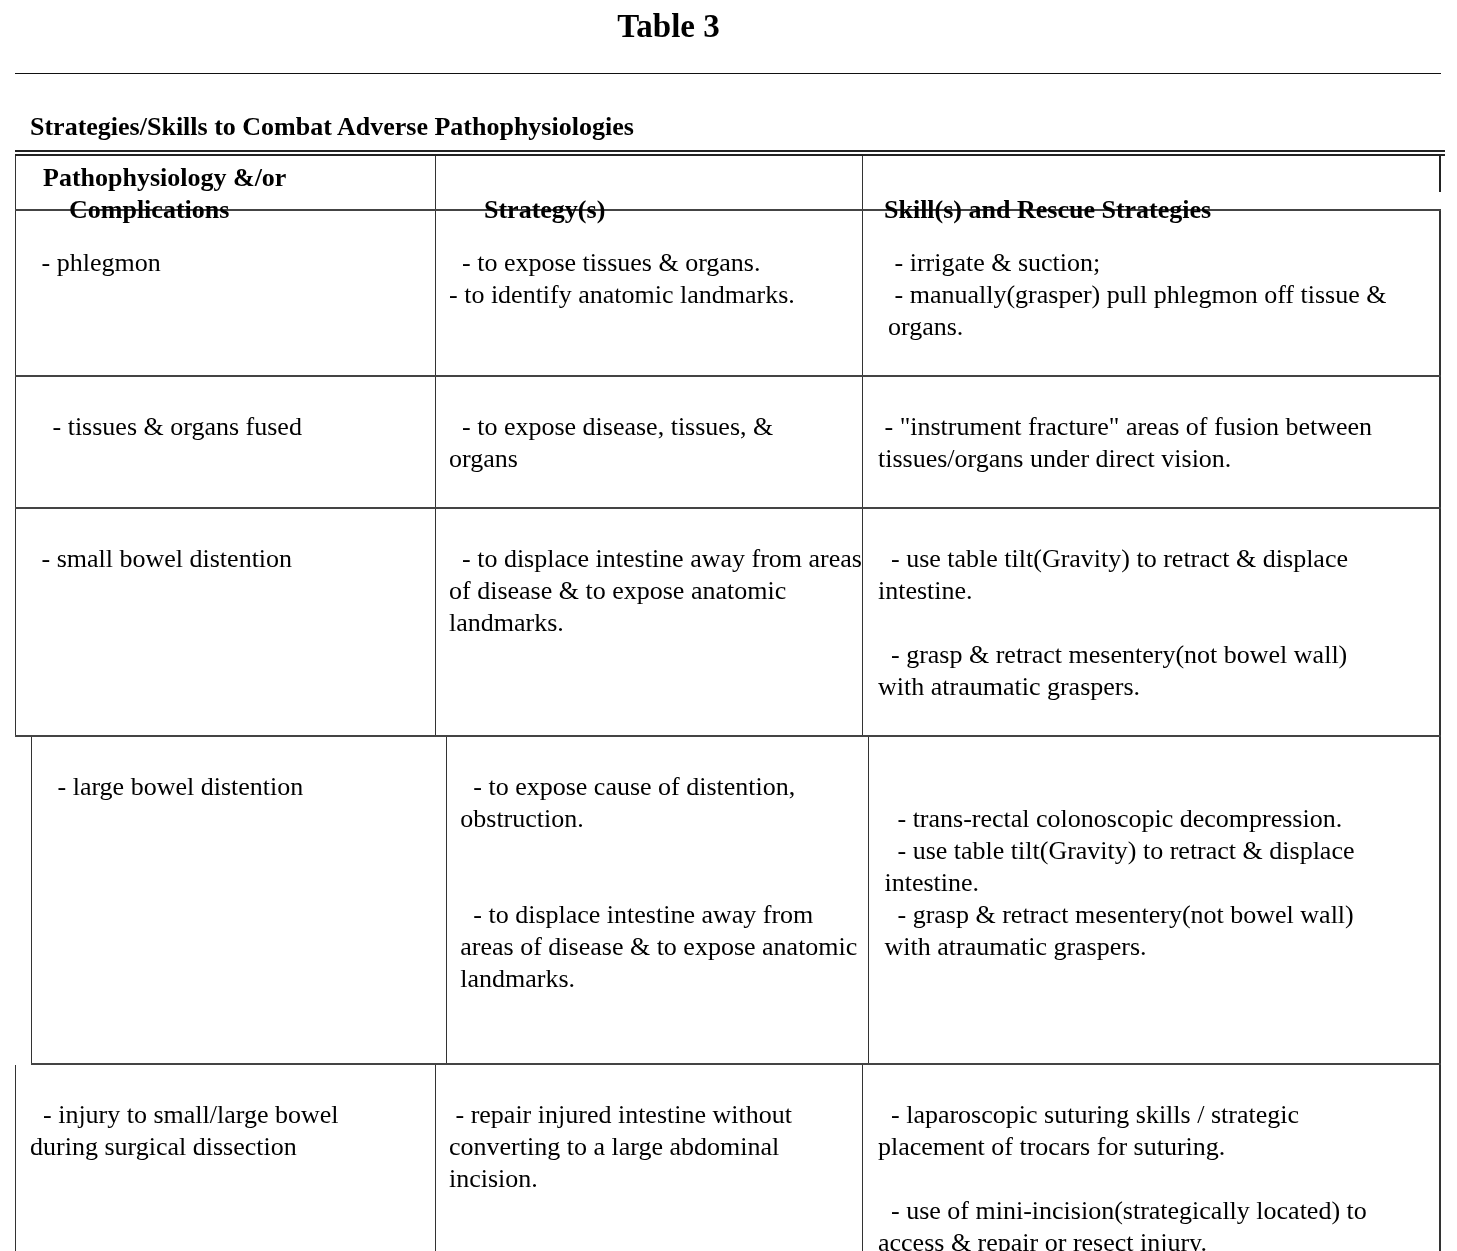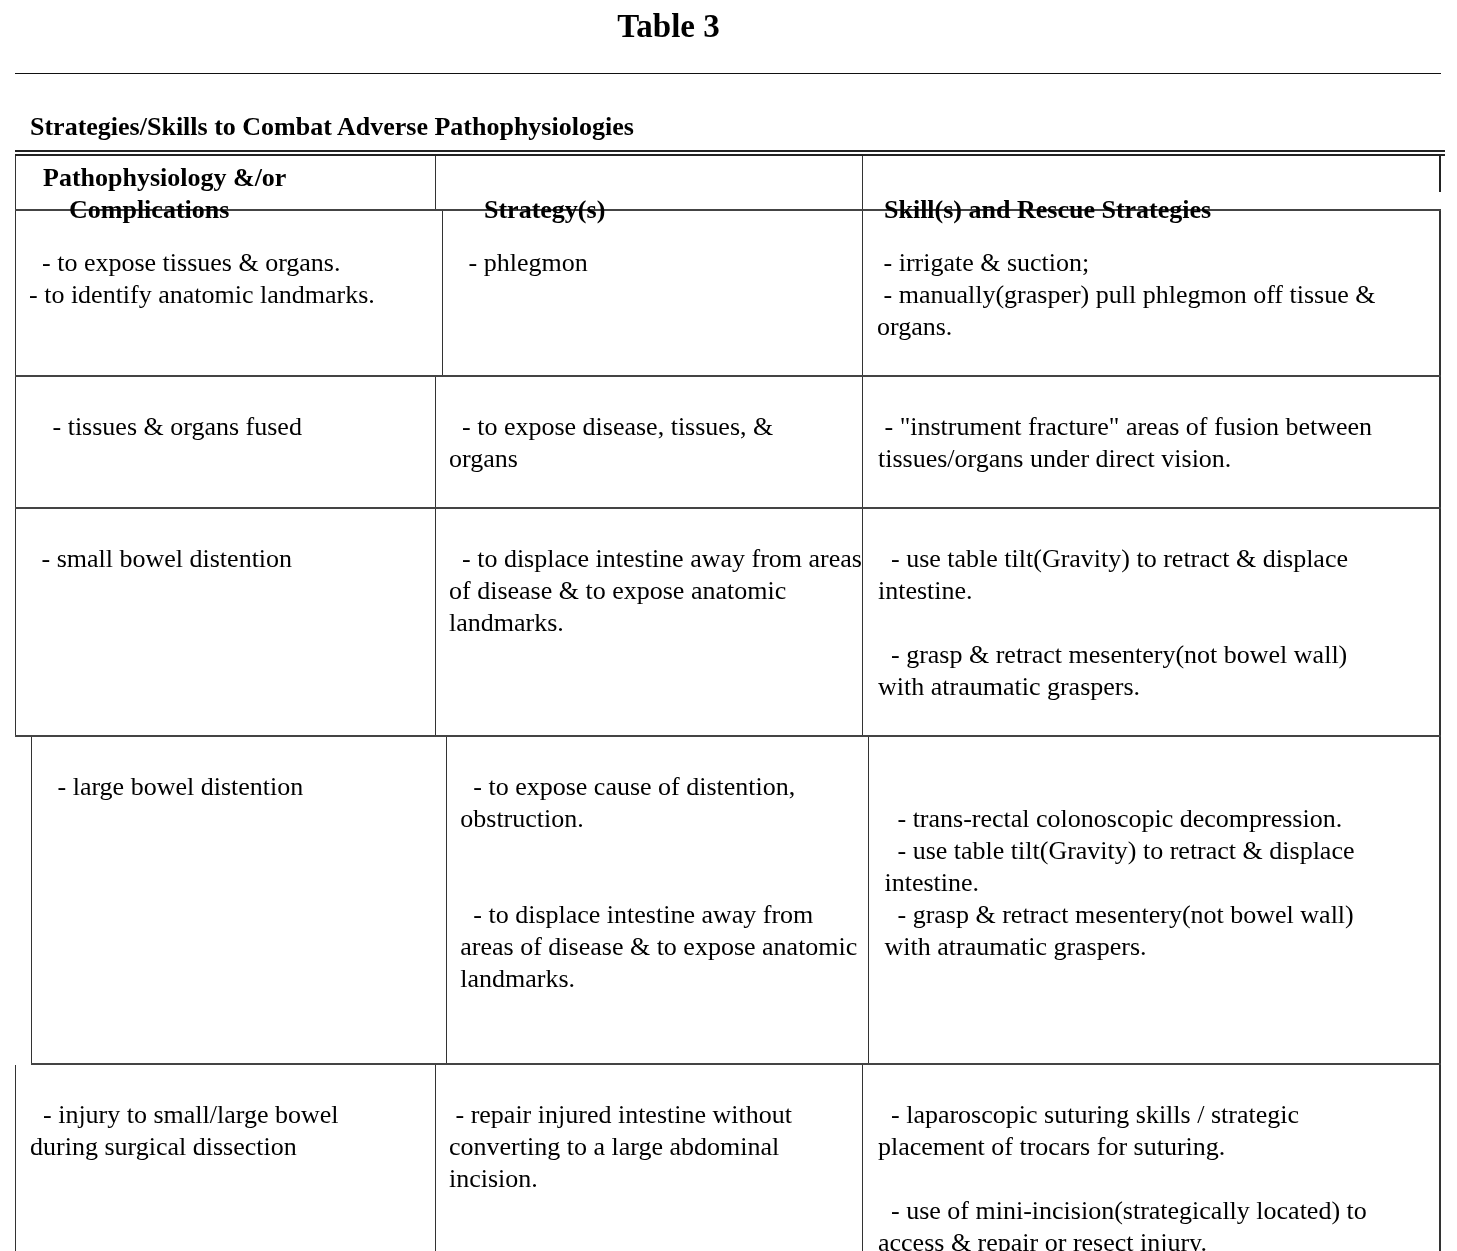--- a/index.html
+++ b/index.html
@@ -108,29 +108,29 @@
     <div class="cell c2">
       <div class="txt" style="top:38px; left:48px;">Strategy(s)</div>
     </div>
     <div class="cell c3">
       <div class="txt" style="top:38px; left:21px;">Skill(s) and Rescue Strategies</div>
       <div class="header-rborder-stub"></div>
     </div>
   </div>
 
   <div class="row" style="height:166px;">
+    <div class="cell c1">
+      <div class="txt" style="top:36px; left:19px; right:10px;"> - phlegmon</div>
+    </div>
     <div class="cell c2">
       <div class="txt" style="top:36px; left:13px; right:10px;">  - to expose tissues &amp; organs.
 - to identify anatomic landmarks.</div>
     </div>
-    <div class="cell c1">
-      <div class="txt" style="top:36px; left:19px; right:10px;"> - phlegmon</div>
-    </div>
     <div class="cell c3">
-      <div class="txt" style="top:36px; left:14px; right:14px;"> - irrigate &amp; suction;
+      <div class="txt" style="top:36px; left:25px; right:14px;"> - irrigate &amp; suction;
  - manually(grasper) pull phlegmon off tissue &amp; organs.</div>
     </div>
   </div>
 
   <div class="row" style="height:132px;">
     <div class="cell c1">
       <div class="txt" style="top:34px; left:19px; right:10px;margin-left:11px;"> - tissues &amp; organs fused</div>
     </div>
     <div class="cell c2">
       <div class="txt" style="top:34px; left:13px; right:20px;">  - to expose disease, tissues, &amp; organs</div>

